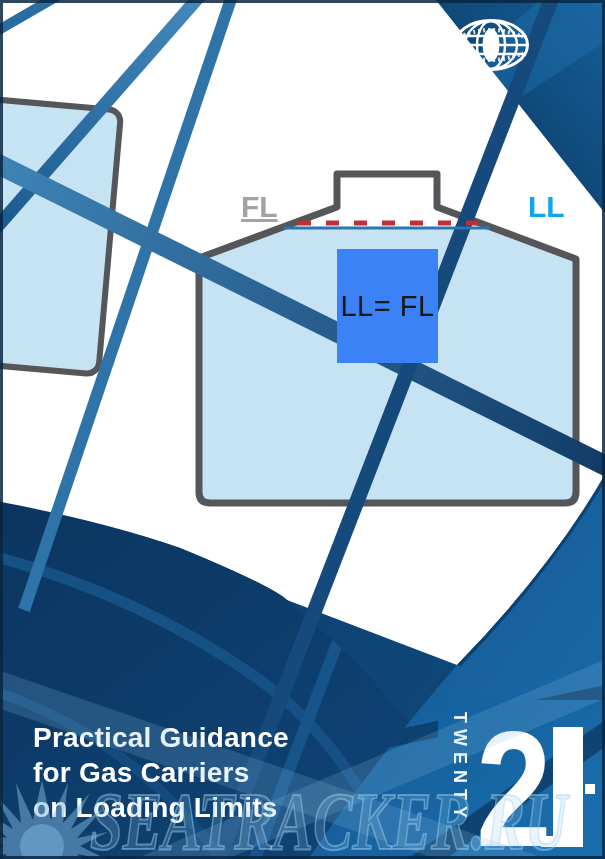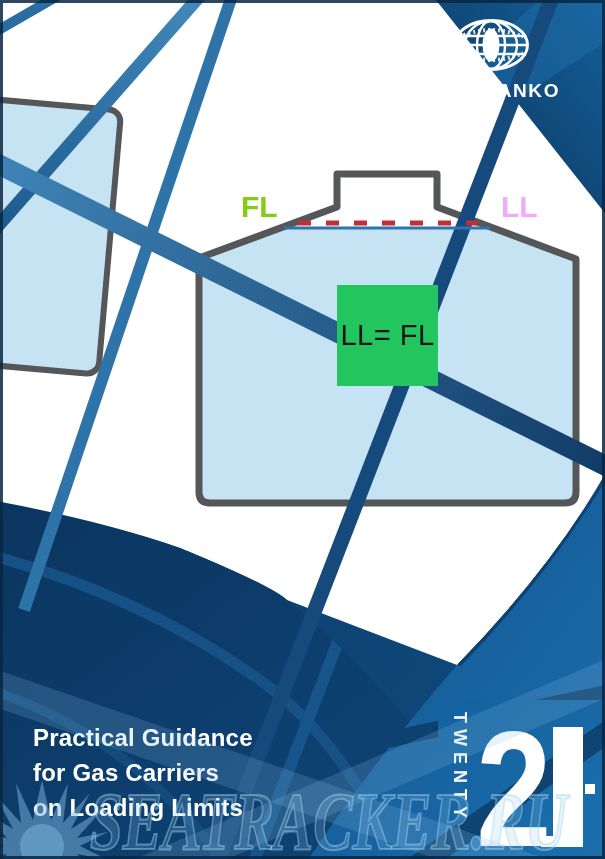--- a/index.html
+++ b/index.html
@@ -7,29 +7,29 @@
     position:relative;width:605px;height:859px;overflow:hidden;
     background:#0d3f6e;font-family:"Liberation Sans",sans-serif;
   }
   .art{position:absolute;left:0;top:0;z-index:1;}
   .page-border{position:absolute;inset:0;border:3px solid rgba(9,38,66,.85);z-index:6;pointer-events:none;}
 
   
   .logo{position:absolute;left:408px;top:16px;width:165px;text-align:center;z-index:2;}
   .publisher-name{font-size:19px;font-weight:bold;letter-spacing:1.6px;color:#fff;margin-top:2px;}
   .fl-label,.ll-label{position:absolute;top:190px;font-size:30px;font-weight:bold;z-index:2;}
-  .fl-label{left:241px;color:#84cc16;}
-  .ll-label{left:501px;color:#f0abfc;}
+  .fl-label{left:241px;color:#a3a3a3;text-decoration:underline;}
+  .ll-label{left:528px;color:#0ea5e9;}
   .equation-box{
-    position:absolute;left:337px;top:249px;width:101px;height:101px;background:#22c55e;
-    display:flex;align-items:center;justify-content:center;z-index:2;margin-top:36px;
+    position:absolute;left:337px;top:249px;width:101px;height:114px;background:#3b82f6;
+    display:flex;align-items:center;justify-content:center;z-index:2;
   }
   .equation-text{font-size:29px;font-weight:400;color:#161616;letter-spacing:.5px;}
   .title{position:absolute;left:33px;top:720px;z-index:2;color:#fff;font-weight:bold;
-         font-size:24px;line-height:35px;letter-spacing:.2px;}
+         font-size:28px;line-height:35px;letter-spacing:.2px;}
   .numeral-one-bar{position:absolute;left:553px;top:727px;width:30px;height:120px;background:#fff;z-index:2;}
   .numeral-one-bar span{color:transparent;font-size:10px;}
   .numeral-one-foot{position:absolute;left:541px;top:836px;width:13px;height:11px;background:#fff;z-index:2;}
   .numeral-one-dot{position:absolute;left:585px;top:784px;width:10px;height:10px;background:#fff;z-index:2;}
 
   
   .wm{position:absolute;inset:0;z-index:4;pointer-events:none;font-style:italic;}
   .wm-text{
     position:absolute;left:90px;top:781px;font-family:"Liberation Serif",serif;font-weight:bold;
     font-size:82px;line-height:1;white-space:nowrap;color:rgba(150,200,235,.20);
@@ -149,21 +149,20 @@
       <ellipse cx="40" cy="29" rx="36.5" ry="24.5" fill="none" stroke="#fff" stroke-width="3"></ellipse>
       <path d="M 8,21 Q 40,7 72,21" fill="none" stroke="#fff" stroke-width="4" stroke-dasharray="2 3" opacity=".85"></path>
       <path d="M 8,37 Q 40,51 72,37" fill="none" stroke="#fff" stroke-width="4" stroke-dasharray="2 3" opacity=".85"></path>
       <line x1="6" y1="20" x2="74" y2="20" stroke="#fff" stroke-width="2.4"></line>
       <line x1="3" y1="29" x2="77" y2="29" stroke="#fff" stroke-width="2.4"></line>
       <line x1="6" y1="38" x2="74" y2="38" stroke="#fff" stroke-width="2.4"></line>
       <ellipse cx="40" cy="29" rx="26" ry="24" fill="none" stroke="#fff" stroke-width="2.4"></ellipse>
       <ellipse cx="40" cy="29" rx="14" ry="24" fill="none" stroke="#fff" stroke-width="2.4"></ellipse>
       <ellipse cx="40" cy="29" rx="8.5" ry="16.5" fill="#fff"></ellipse>
     </svg>
-    <div class="publisher-name">INTERTANKO</div>
   </div>
 
   <div class="fl-label">FL</div>
   <div class="ll-label">LL</div>
 
   <div class="equation-box">
     <span class="equation-text">LL= FL</span>
   </div>
 
   <div class="title">

